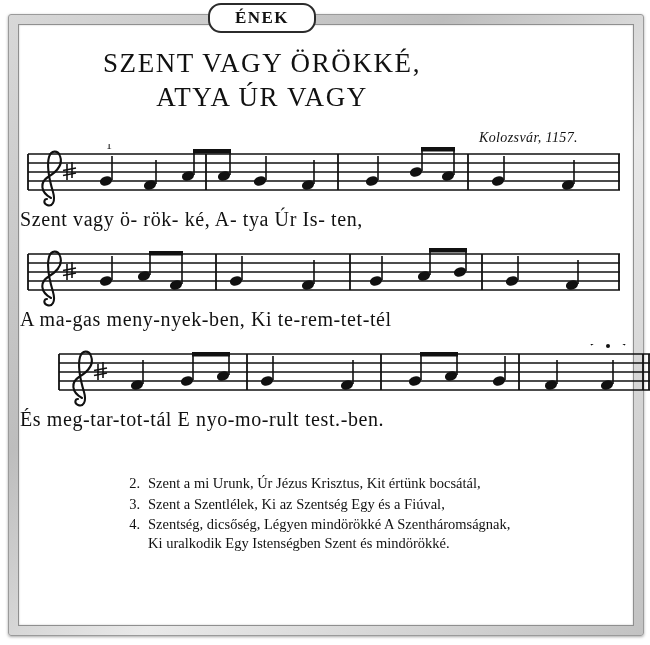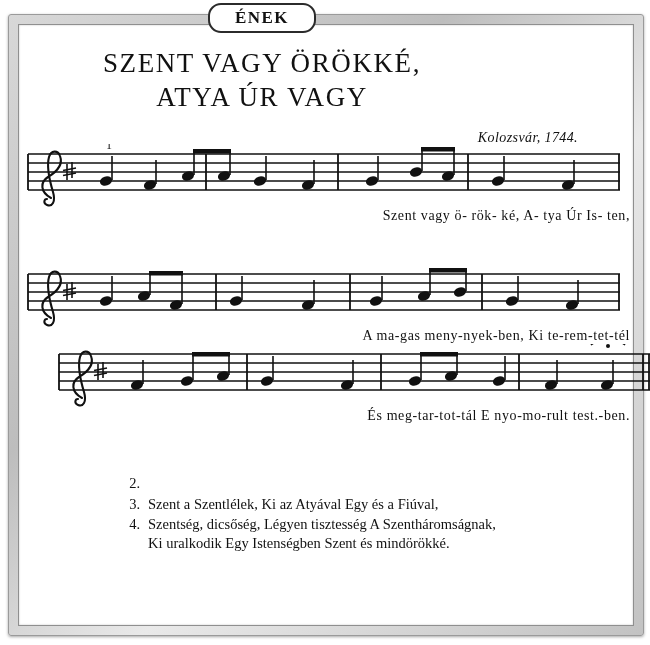--- a/index.html
+++ b/index.html
@@ -103,34 +103,34 @@
     letter-spacing: 0.4px;
   }
 
   .staff-block {
     position: absolute;
     left: 0;
     width: 610px;
     height: 106px;
   }
   .staff-block.b1 { top: 16px; }
-  .staff-block.b2 { top: 136px; }
+  .staff-block.b2 { top: 116px; }
   .staff-block.b3 { top: 216px; padding-left: 31px; }
 
   
   .staff-svg { display: block; }
 
   .lyric {
     position: absolute;
     left: 0;
     width: 610px;
     top: 64px;
-    text-align: right;
-    font-family: "Liberation Serif", serif;
-    font-size: 14px;
+    text-align: left;
+    font-family: "Liberation Serif", serif;
+    font-size: 20px;
     letter-spacing: 0.6px;
     color: #111111;
     white-space: nowrap;
   }
 
   
   .verses {
     position: absolute;
     left: 118px;
     top: 474px;
@@ -166,21 +166,21 @@
     <span>ÉNEK</span>
   </div>
 
   <div class="title">
     <div class="line">SZENT VAGY ÖRÖKKÉ,</div>
     <div class="line">ATYA ÚR VAGY</div>
   </div>
 
   <div class="score">
 
-    <div class="source">Kolozsvár, 1744.</div>
+    <div class="source">Kolozsvár, 1157.</div>
 
     <div class="staff-block b1">
       <svg class="staff-svg" width="610" height="70" viewBox="0 0 610 70">
         <g stroke="#111" stroke-width="1.3">
           <line x1="8" y1="10" x2="600" y2="10"></line>
           <line x1="8" y1="19" x2="600" y2="19"></line>
           <line x1="8" y1="28" x2="600" y2="28"></line>
           <line x1="8" y1="37" x2="600" y2="37"></line>
           <line x1="8" y1="46" x2="600" y2="46"></line>
         </g>
@@ -357,33 +357,34 @@
       <div class="lyric">És meg-tar-tot-tál   E nyo-mo-rult test.-ben.</div>
     </div>
 
   </div>
 
   <div class="verses">
 
     <div class="verse">
       <div class="num">2.</div>
       <div class="txt">
+        <div>Szent a mi Urunk, Úr Jézus Krisztus, Kit értünk bocsátál,</div>
       </div>
     </div>
 
     <div class="verse">
       <div class="num">3.</div>
       <div class="txt">
-        <div>Szent a Szentlélek, Ki az Atyával Egy és a Fiúval,</div>
+        <div>Szent a Szentlélek, Ki az Szentség Egy és a Fiúval,</div>
       </div>
     </div>
 
     <div class="verse">
       <div class="num">4.</div>
       <div class="txt">
-        <div>Szentség, dicsőség, Légyen tisztesség A Szentháromságnak,</div>
+        <div>Szentség, dicsőség, Légyen mindörökké A Szentháromságnak,</div>
         <div>Ki uralkodik Egy Istenségben Szent és mindörökké.</div>
       </div>
     </div>
 
   </div>
 
 </div>
 
 </body></html>

